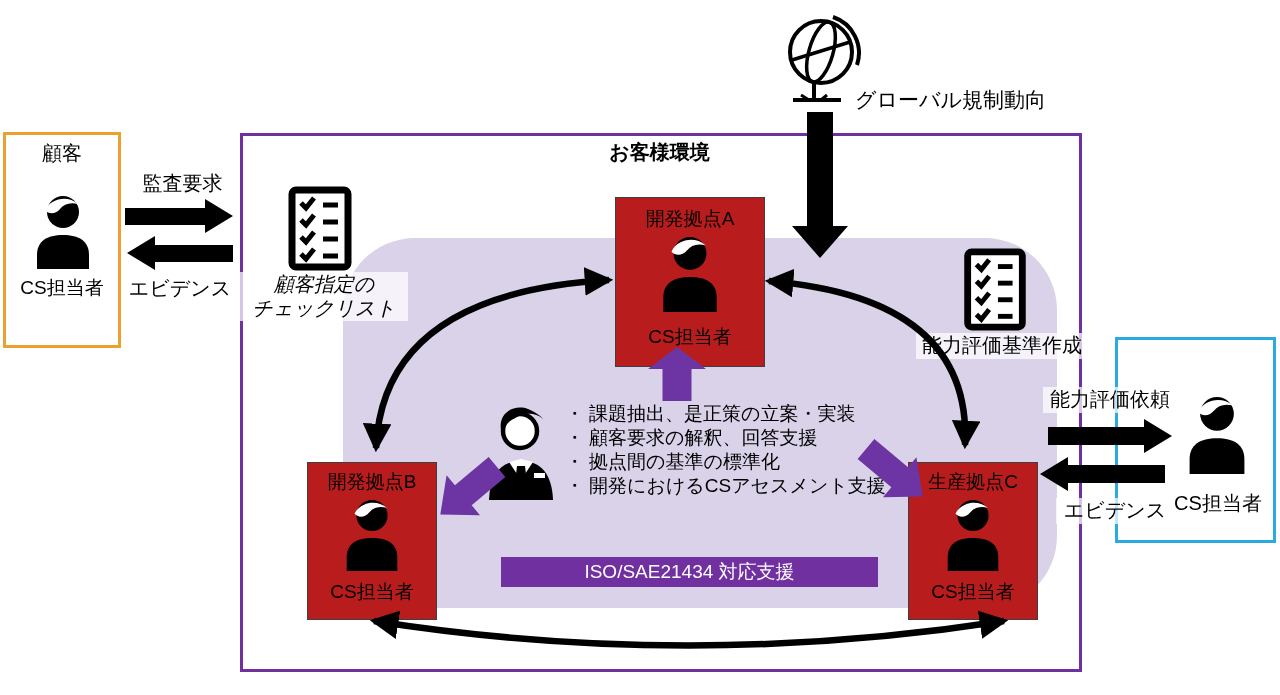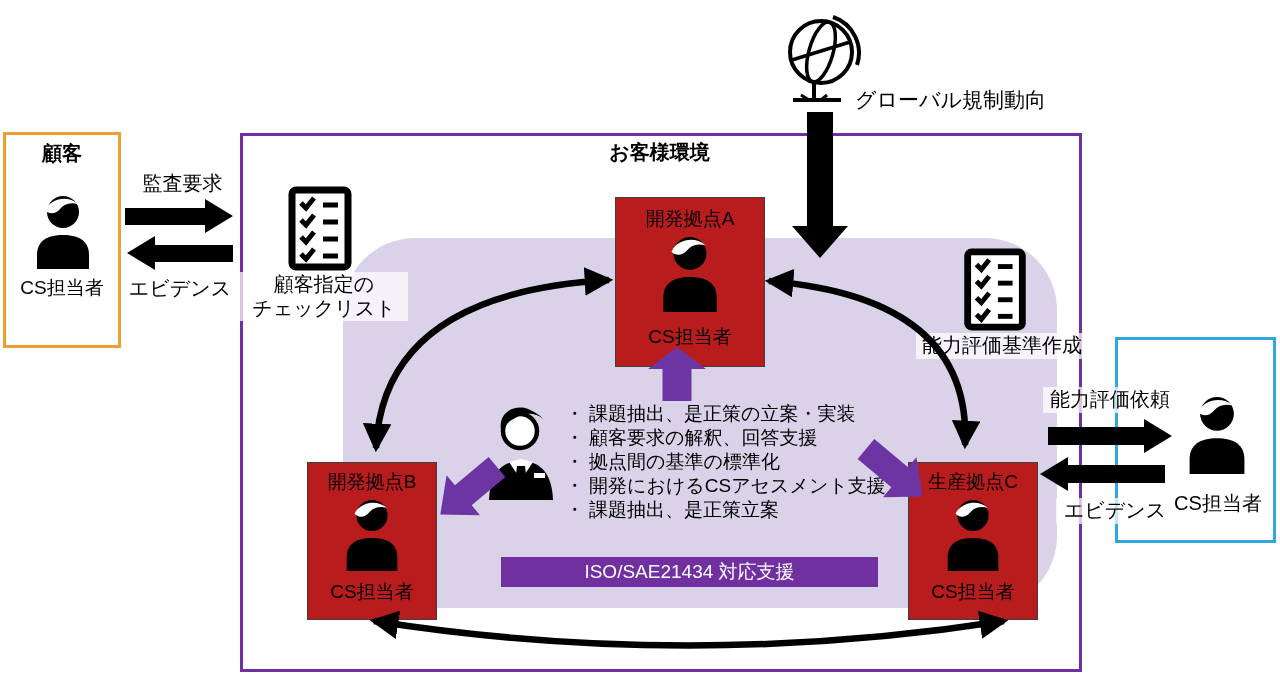--- a/index.html
+++ b/index.html
@@ -13,21 +13,21 @@
   .env-title{left:240px;top:139px;width:839px;text-align:center;font-weight:bold;font-size:20px;}
   .inner-round{left:343px;top:238px;width:714px;height:370px;border-radius:72px;background:#D9D2E9;}
   
   .cust-box{left:3px;top:132px;width:112px;height:210px;border:3px solid #ED9F2F;background:#fff;}
   
   .sup-box{left:1115px;top:337px;width:155px;height:200px;border:3px solid #2BAAE1;background:#fff;}
   
   .site{background:#b91c1c;border:1.5px solid #3f3f3f;}
   .site-title{width:100%;text-align:center;font-size:19px;}
   .cs-label{width:100%;text-align:center;font-size:19px;}
-  .box-title{width:100%;text-align:center;font-size:20px;font-weight:bold;}
+  .box-title{width:100%;text-align:center;font-size:20px;font-weight:normal;}
   
   .bullets{left:565px;top:402px;width:335px;font-size:19px;}
   .bullet-item{line-height:24px;white-space:nowrap;}
   .bullet-item::before{content:"・";padding-right:5px;}
   
   .banner{left:501px;top:557px;width:377px;height:30px;background:#7030A0;
           color:#fff;font-size:19px;text-align:center;line-height:30px;}
   svg{display:block;}
   .overlay{left:0;top:0;pointer-events:none;}
 </style>
@@ -71,21 +71,21 @@
       <path d="M13,17 l5,5 l8,-10"></path>
         <line x1="35" y1="19" x2="50" y2="19"></line>
       <path d="M13,34 l5,5 l8,-10"></path>
         <line x1="35" y1="36" x2="50" y2="36"></line>
       <path d="M13,51 l5,5 l8,-10"></path>
         <line x1="35" y1="53" x2="50" y2="53"></line>
       <path d="M13,68 l5,5 l8,-10"></path>
         <line x1="35" y1="70" x2="50" y2="70"></line>
     </g>
   </svg>
-  <div class="abs lbl pale" style="left:240px;top:272px;width:162px;">
+  <div class="abs lbl pale" style="left:240px;top:272px;width:162px;font-style:italic;">
     <div>顧客指定の</div>
     <div>チェックリスト</div>
   </div>
 
   <svg class="abs" style="left:963px;top:248px;" width="64" height="83" viewBox="0 0 64 85">
     <rect x="4" y="4" width="56" height="77" rx="4" fill="#fff" stroke="#000" stroke-width="7"></rect>
     <g stroke="#000" stroke-width="5" fill="none">
       <path d="M13,17 l5,5 l8,-10"></path>
         <line x1="35" y1="19" x2="50" y2="19"></line>
       <path d="M13,34 l5,5 l8,-10"></path>
@@ -135,21 +135,20 @@
     <path d="M26,58 L38,76 L50,58 L38,55 Z" fill="#fff"></path>
     <path d="M34,62 L42,62 L44,79 L38,89 L32,79 Z" fill="#000"></path>
     <rect x="51" y="69" width="11" height="5" fill="#fff"></rect>
   </svg>
 
   <div class="abs bullets">
       <div class="bullet-item">課題抽出、是正策の立案・実装</div>
       <div class="bullet-item">顧客要求の解釈、回答支援</div>
       <div class="bullet-item">拠点間の基準の標準化</div>
       <div class="bullet-item">開発におけるCSアセスメント支援</div>
-      <div class="bullet-item">課題抽出、是正策立案</div>
     </div>
 
   <div class="abs banner">ISO/SAE21434 対応支援</div>
 
   <div class="abs sup-box">
     <svg class="abs" style="left:64px;top:56px;" width="70" height="78" viewBox="0 0 60 74">
       <circle cx="30" cy="17" r="16" fill="#000"></circle>
       <path d="M12,15 C18,3 35,0 45,9 C37,7 31,9 27,14 C22,20 15,19 12,15 Z" fill="#fff"></path>
       <path d="M4,74 L4,60 C4,46 14,40 30,40 C46,40 56,46 56,60 L56,74 Z" fill="#000"></path>
     </svg>

